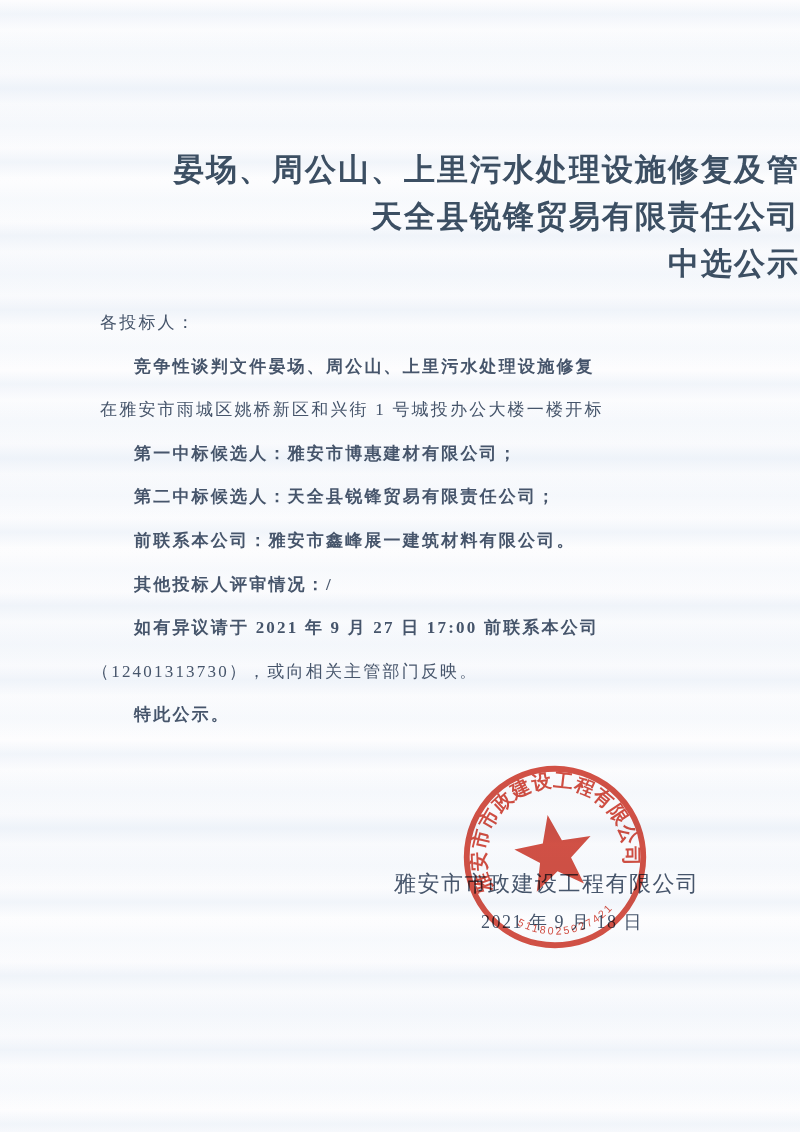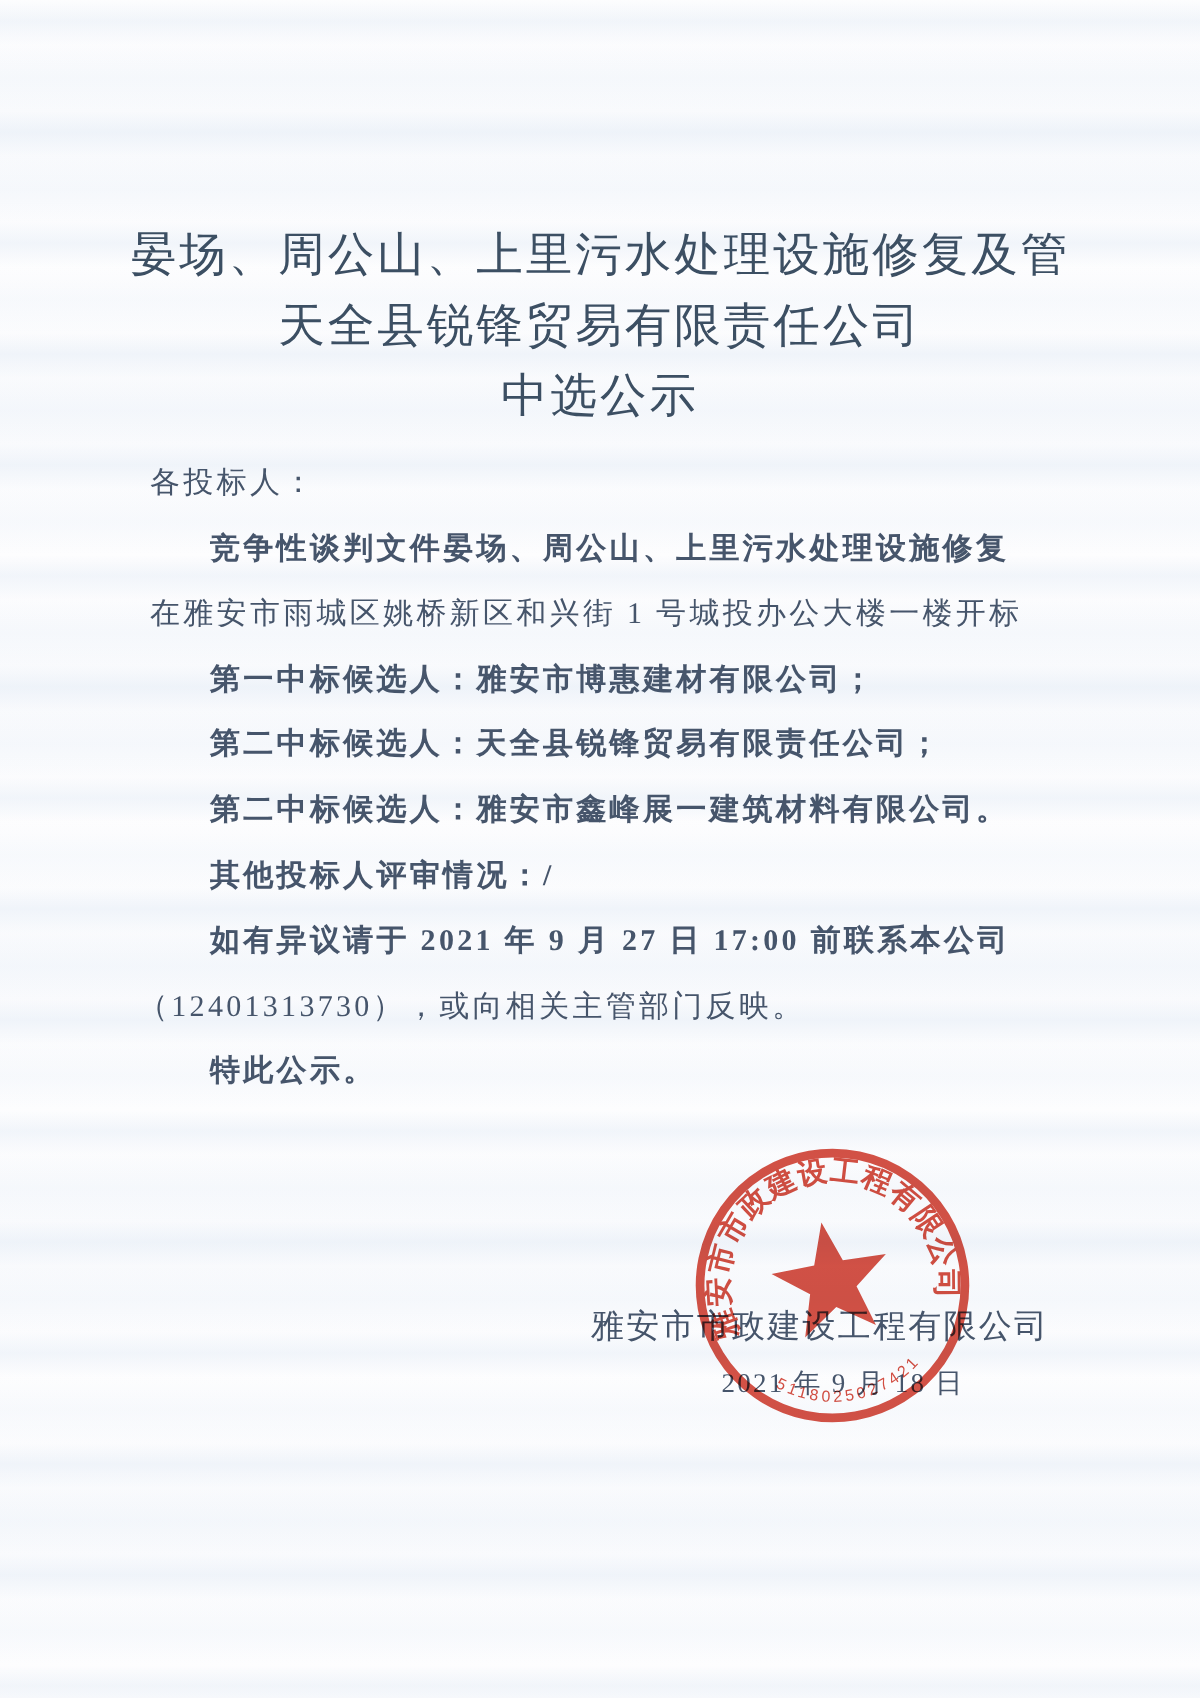--- a/index.html
+++ b/index.html
@@ -21,35 +21,35 @@
         rgba(255,255,255,0) 185px),
       #fdfdfe;
     font-family: "Liberation Serif", serif;
   }
 
   .title {
     position: absolute;
     top: 146px;
     left: 0;
     width: 100%;
-    text-align: center;
+    text-align: right;
     font-family: "Liberation Sans", sans-serif;
-    font-weight: normal;
+    font-weight: bold;
     font-size: 31px;
     line-height: 47px;
     letter-spacing: 2px;
     color: #3c4f63;
   }
 
   .body-text {
     position: absolute;
     top: 301px;
     left: 100px;
     width: 615px;
-    font-size: 20px;
+    font-size: 17px;
     line-height: 43.6px;
     letter-spacing: 2.2px;
     color: #46556b;
   }
   .body-text p { margin: 0; }
   .body-text p.indent { text-indent: 2em; font-weight: bold; }
   .body-text p.hang { margin-left: -8px; }
 
   .signature-company {
     position: absolute;
@@ -105,21 +105,21 @@
     <div>天全县锐锋贸易有限责任公司</div>
     <div>中选公示</div>
   </header>
 
   <main class="body-text">
     <p>各投标人：</p>
     <p class="indent">竞争性谈判文件晏场、周公山、上里污水处理设施修复</p>
     <p>在雅安市雨城区姚桥新区和兴街 1 号城投办公大楼一楼开标</p>
     <p class="indent">第一中标候选人：雅安市博惠建材有限公司；</p>
     <p class="indent">第二中标候选人：天全县锐锋贸易有限责任公司；</p>
-    <p class="indent">第二中标候选人：雅安市鑫峰展一建筑材料有限公司。</p>
+    <p class="indent">前联系本公司：雅安市鑫峰展一建筑材料有限公司。</p>
     <p class="indent">其他投标人评审情况：/</p>
     <p class="indent">如有异议请于 2021 年 9 月 27 日 17:00 前联系本公司</p>
     <p class="hang">（12401313730），或向相关主管部门反映。</p>
     <p class="indent">特此公示。</p>
   </main>
 
   <div class="signature-company">雅安市市政建设工程有限公司</div>
   <div class="signature-date">2021 年 9 月 18 日</div>
 
   <div class="seal">

